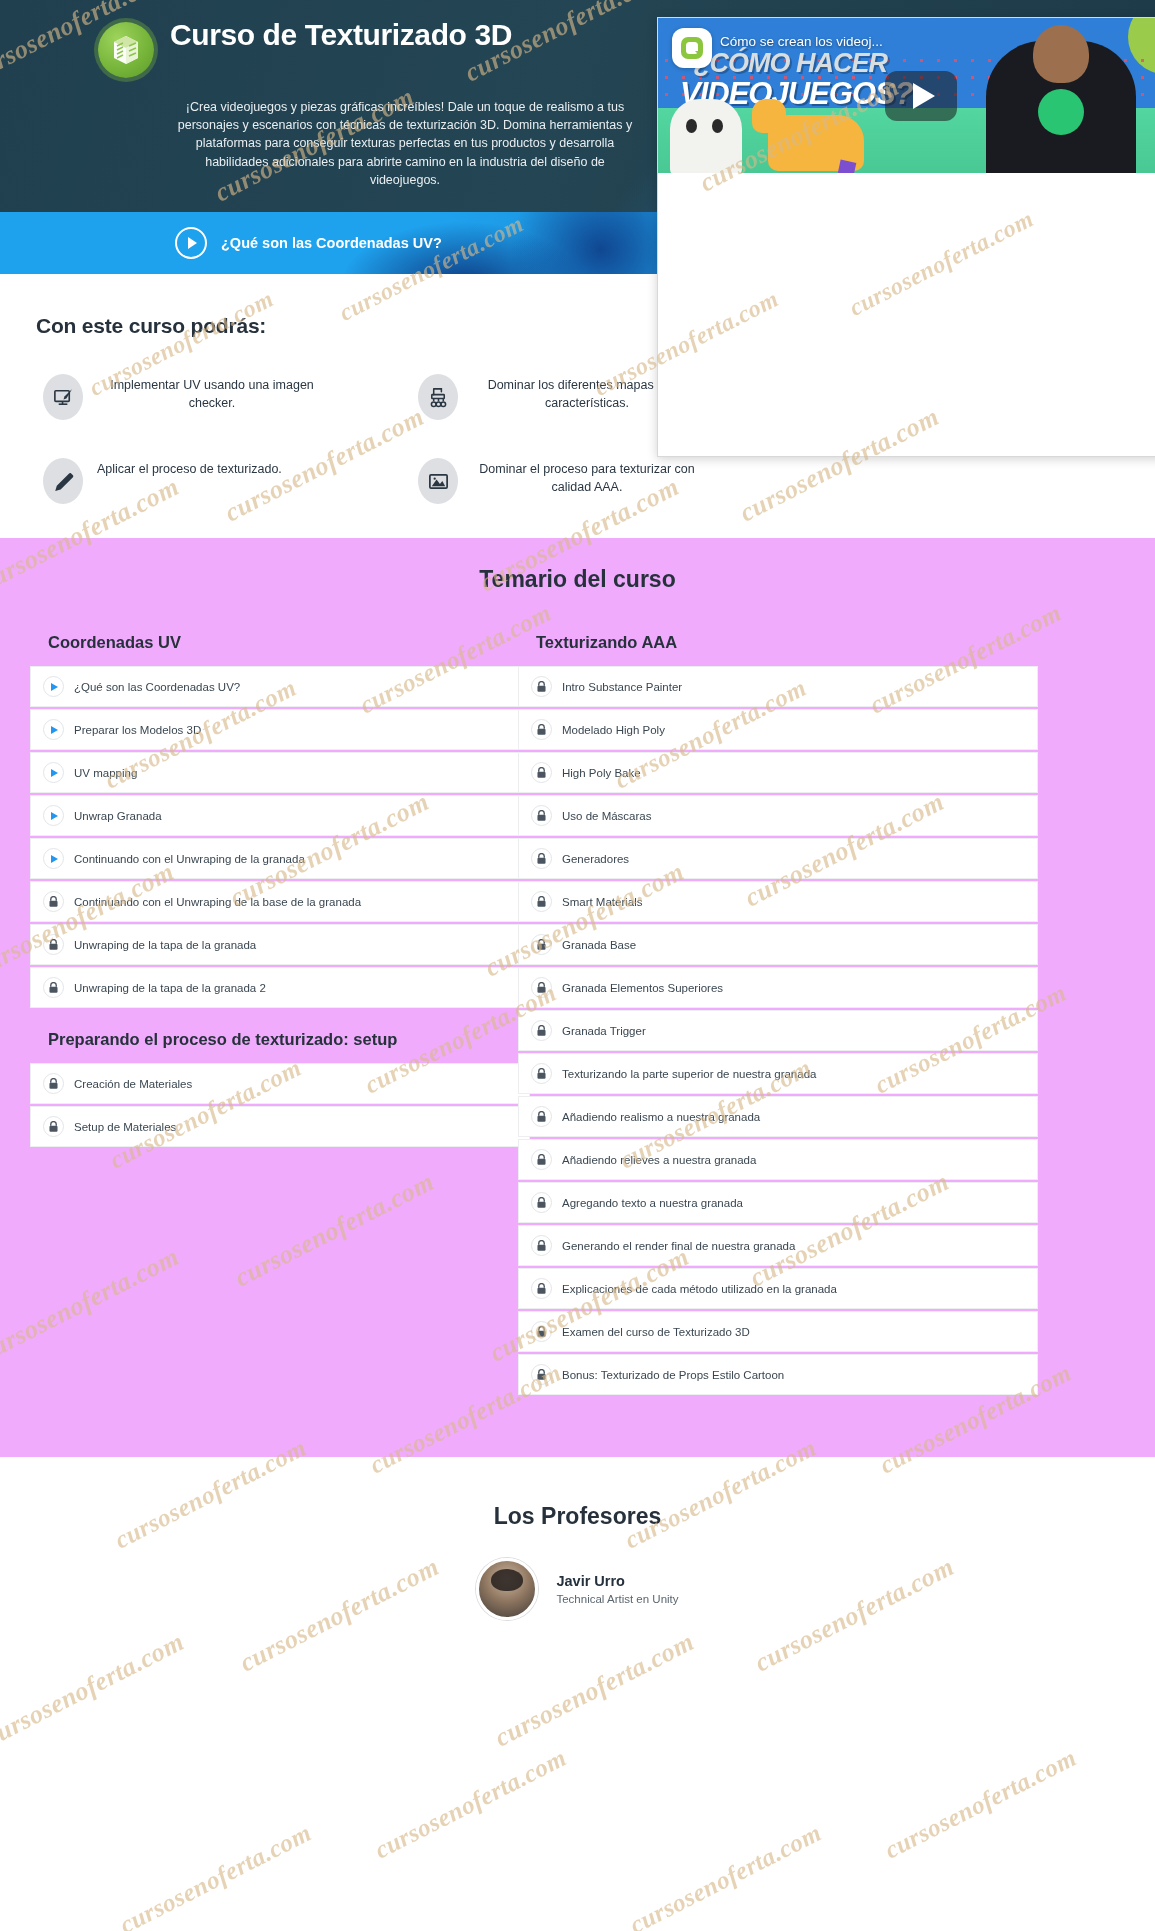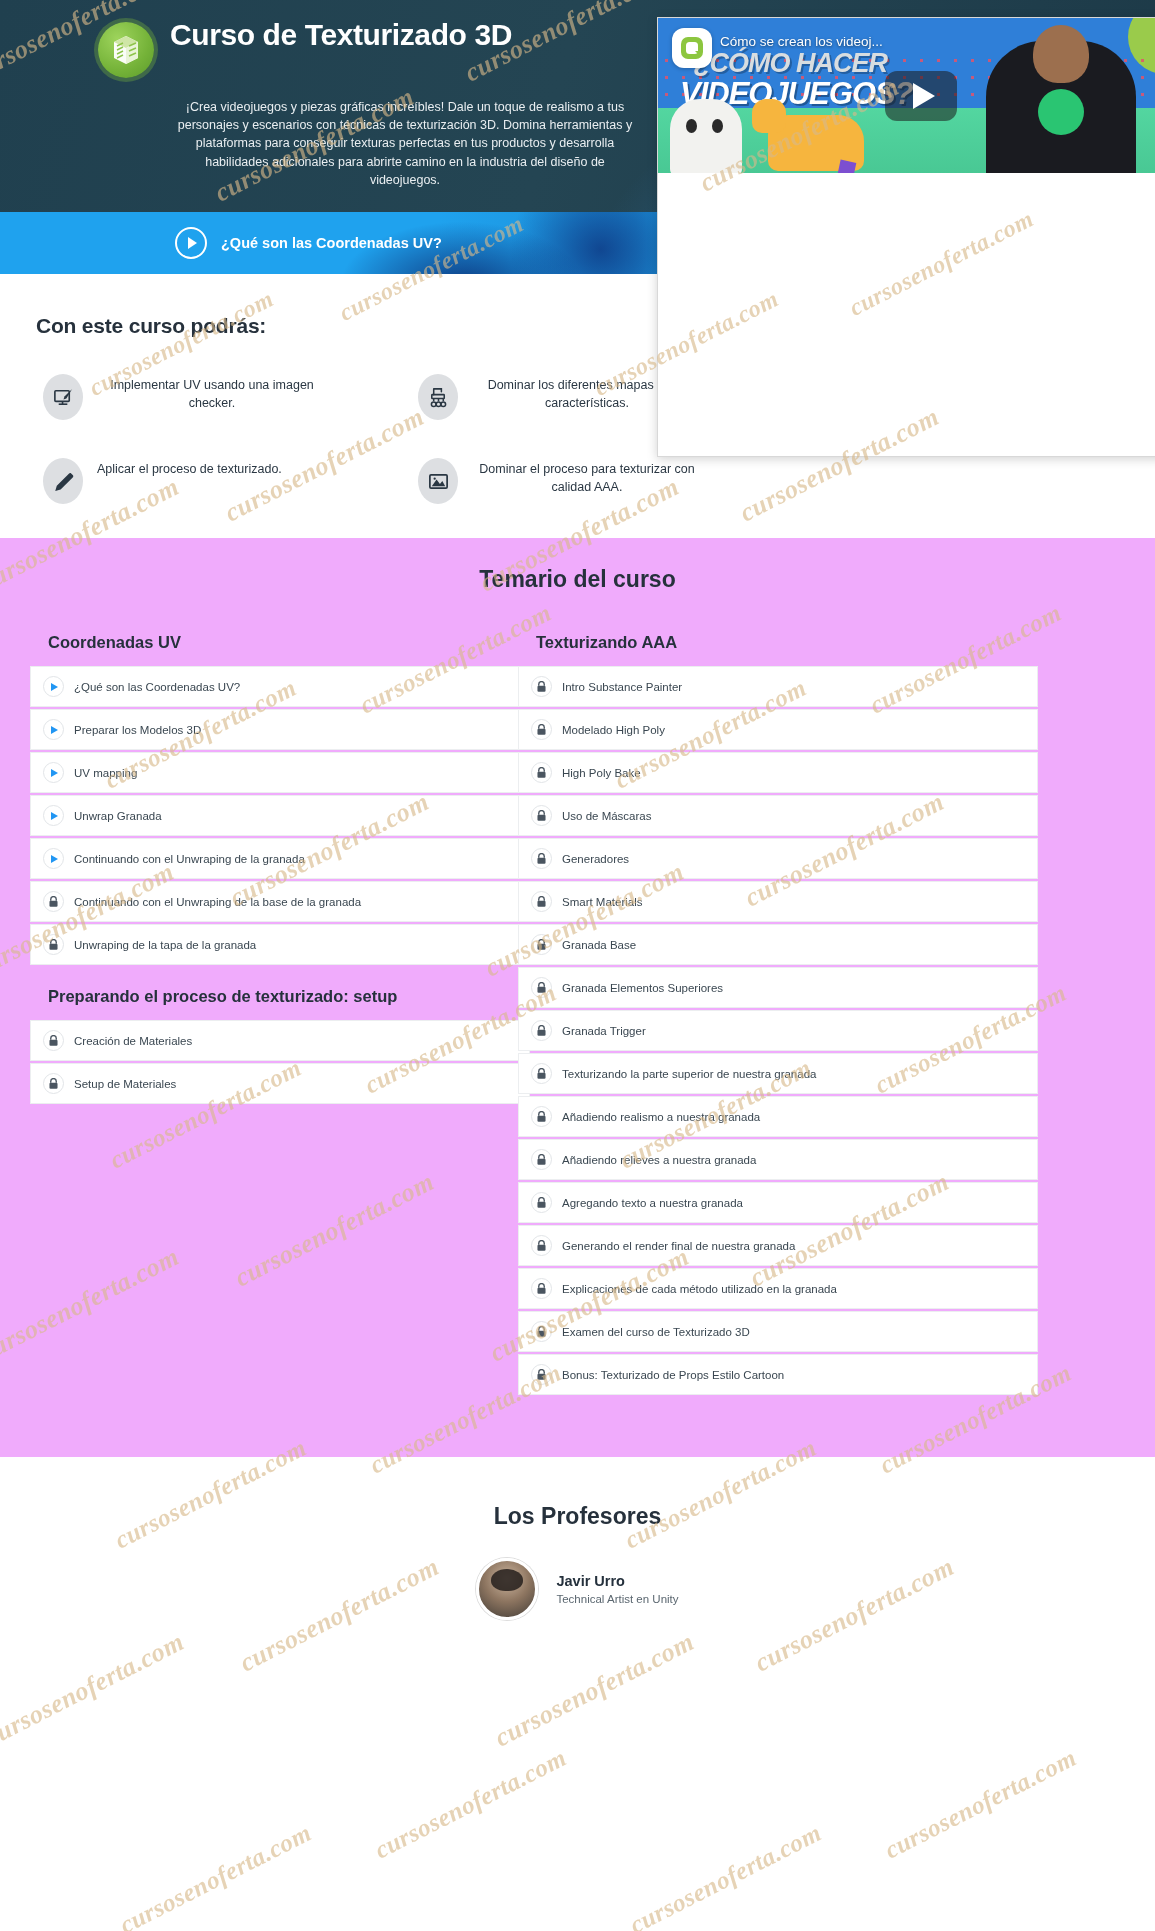--- a/index.html
+++ b/index.html
@@ -385,20 +385,29 @@
             <span class="l-label">Continuando con el Unwraping de la base de la granada</span>
           </div>
           <div class="lesson">
             <span class="l-badge">
               <svg width="11" height="12" viewBox="0 0 12 13">
                 <path d="M3 5.2V3.6a3 3 0 016 0v1.6" fill="none" stroke="#4a5560" stroke-width="1.5"></path>
                 <rect x="1.6" y="5.2" width="8.8" height="6.6" rx="1.2" fill="#4a5560"></rect>
               </svg>
             </span>
             <span class="l-label">Unwraping de la tapa de la granada</span>
+          </div>
+          <div class="lesson">
+            <span class="l-badge">
+              <svg width="11" height="12" viewBox="0 0 12 13">
+                <path d="M3 5.2V3.6a3 3 0 016 0v1.6" fill="none" stroke="#4a5560" stroke-width="1.5"></path>
+                <rect x="1.6" y="5.2" width="8.8" height="6.6" rx="1.2" fill="#4a5560"></rect>
+              </svg>
+            </span>
+            <span class="l-label">Unwraping de la tapa de la granada 2</span>
           </div>
           <div class="col-head second">Preparando el proceso de texturizado: setup</div>
           <div class="lesson">
             <span class="l-badge">
               <svg width="11" height="12" viewBox="0 0 12 13">
                 <path d="M3 5.2V3.6a3 3 0 016 0v1.6" fill="none" stroke="#4a5560" stroke-width="1.5"></path>
                 <rect x="1.6" y="5.2" width="8.8" height="6.6" rx="1.2" fill="#4a5560"></rect>
               </svg>
             </span>
             <span class="l-label">Creación de Materiales</span>

